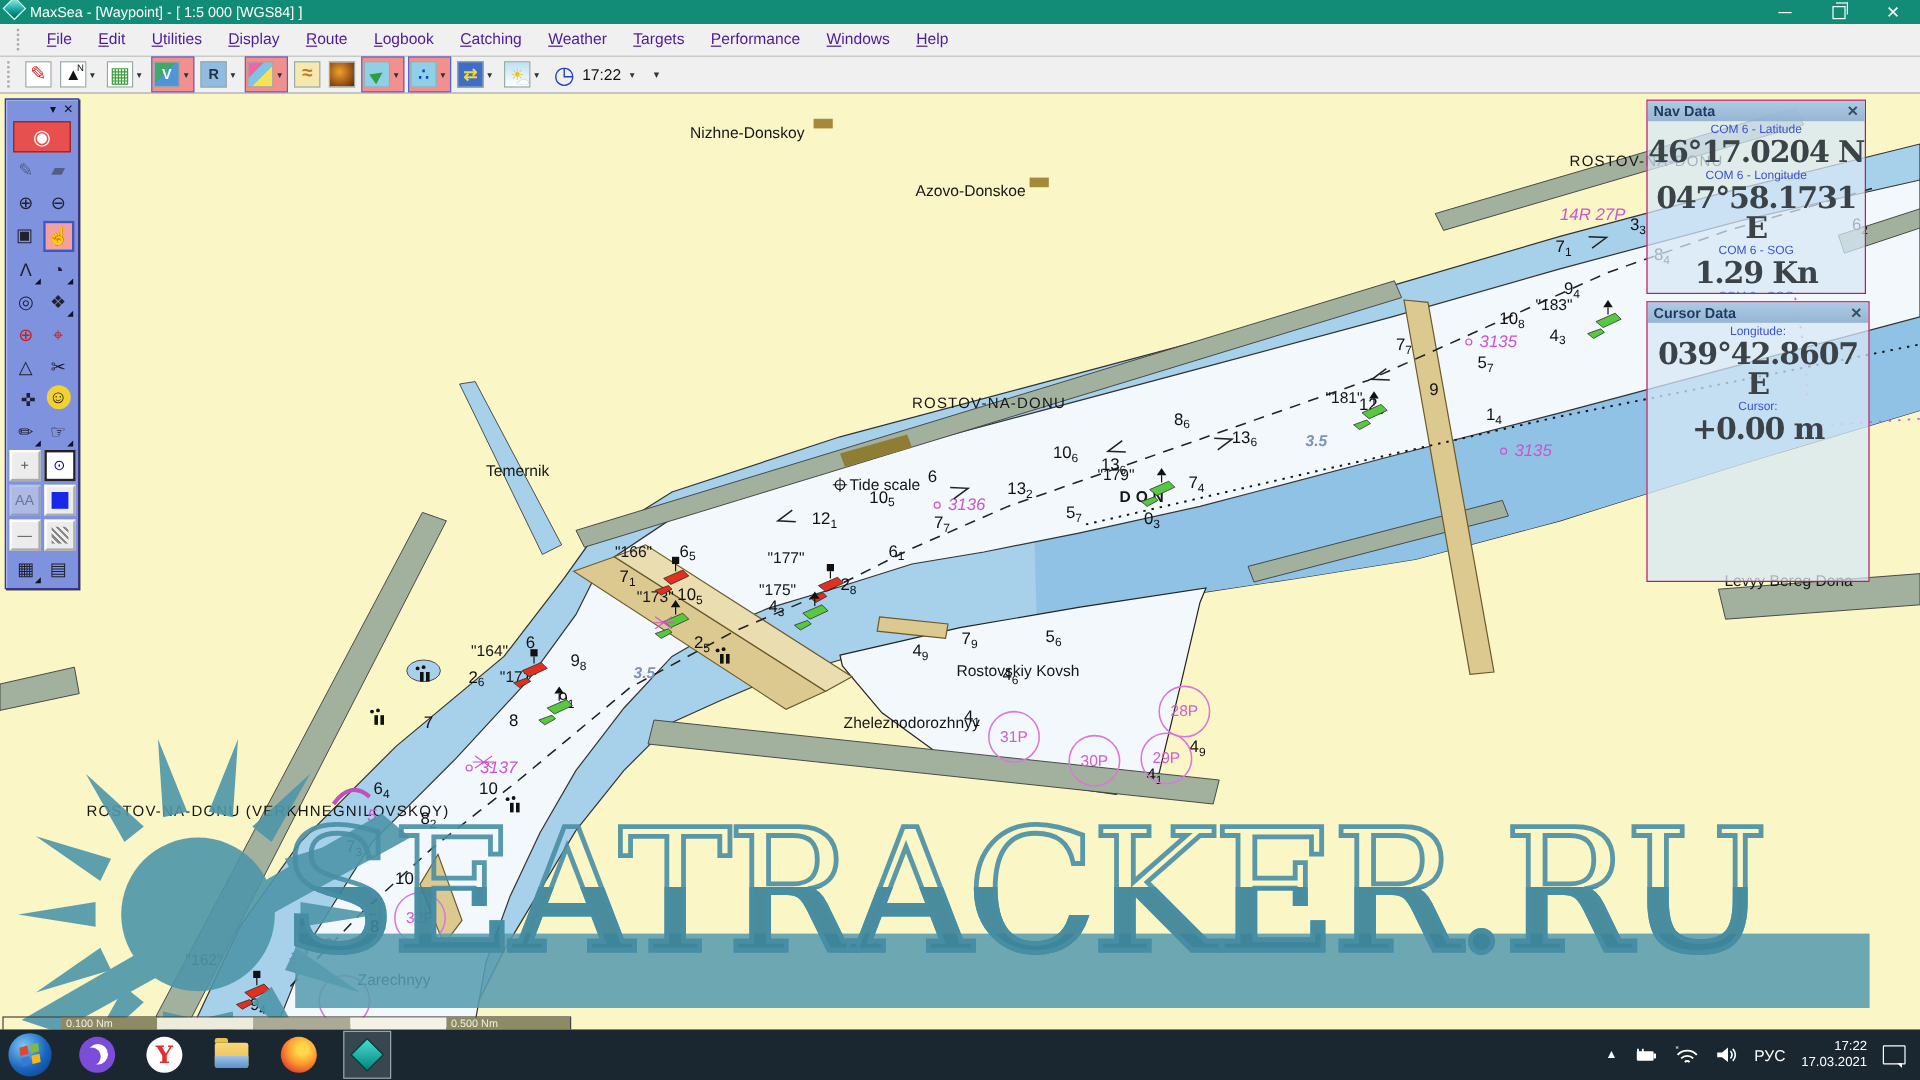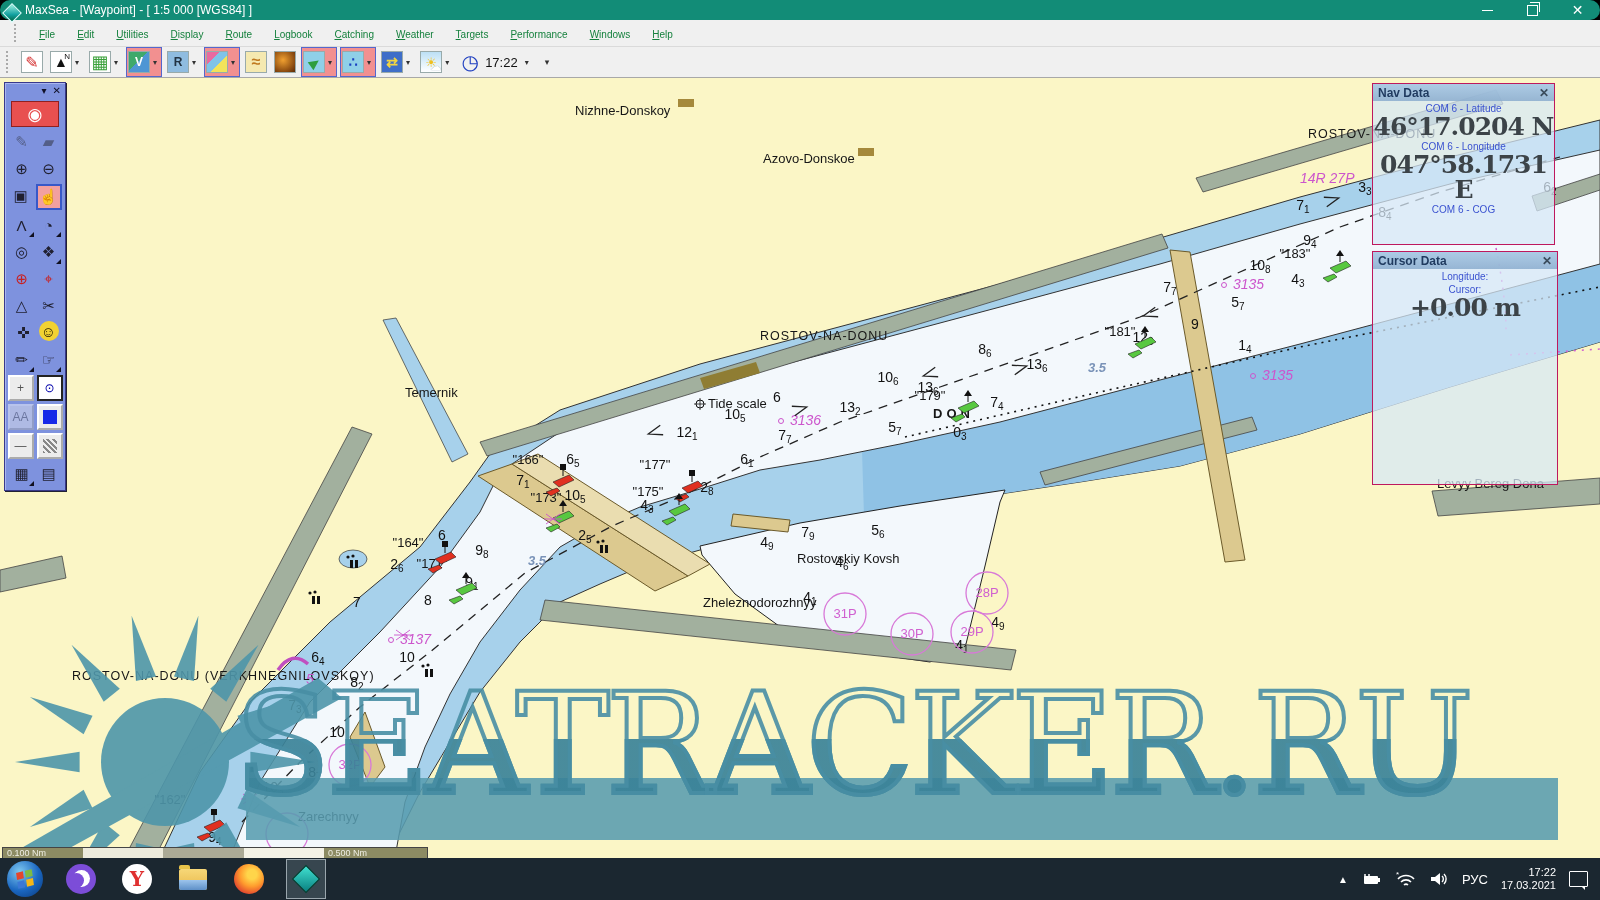--- a/index.html
+++ b/index.html
@@ -1,34 +1,34 @@
 <!DOCTYPE html>
 <html><head>
 <meta charset="utf-8">
 <style>
   html,body{margin:0;padding:0;width:1600px;height:900px;overflow:hidden;
     font-family:"Liberation Sans",sans-serif;background:#000;}
   .app{width:1600px;height:900px;display:flex;flex-direction:column;position:relative;}
 
   
-  .titlebar{height:20px;background:#128C77;display:flex;align-items:flex-end;color:#fff;flex:0 0 auto;border-radius:10px;}
+  .titlebar{height:20px;background:#128C77;display:flex;align-items:flex-start;color:#fff;flex:0 0 auto;}
   .tb-ico-app{width:12px;height:12px;margin:0 6px 0 5px;background:linear-gradient(135deg,#9FF0E0,#12A0A0 60%,#064);
     transform:rotate(45deg);border:1px solid #dff;}
   .tb-title{font-size:12px;line-height:20px;}
   .tb-winbtns{margin-left:auto;display:flex;align-items:center;height:100%;}
   .winbtn{width:45px;height:100%;display:flex;align-items:center;justify-content:center;color:#fff;font-size:12px;}
   .ic-min{width:11px;height:1px;background:#fff;display:inline-block;}
   .ic-restore{width:9px;height:9px;border:1px solid #fff;position:relative;display:inline-block;}
   .ic-restore:before{content:'';position:absolute;top:-4px;left:2px;width:9px;height:9px;border:1px solid #fff;border-bottom:none;border-left:none;}
   .ic-close{font-size:14px;line-height:14px;}
 
   
   .menubar{height:26px;background:#F0F0F0;display:flex;align-items:center;padding-left:14px;border-bottom:1px solid #DADADA;flex:0 0 auto;}
   .menubar .grip{width:4px;height:18px;border-left:2px dotted #aaa;margin-right:8px;}
-  .menu-item{font-size:10px;color:#15803d;padding:3px 11px;}
+  .menu-item{font-size:13px;color:#4c1d95;padding:3px 11px;}
   .menu-item u{text-decoration:underline;}
 
   
   .toolbar{height:30px;background:#F0F0F0;display:flex;align-items:center;gap:3px;padding-left:6px;border-bottom:1px solid #A8A8A8;flex:0 0 auto;}
   .toolbar .grip{width:4px;height:22px;border-left:2px dotted #aaa;margin-right:4px;}
   .tbtn{display:flex;align-items:center;height:26px;padding:1px;border:1px solid transparent;}
   .tbtn.hl{background:#F29090;border:1px solid #5566CC;}
   .tb-ico{width:22px;height:22px;display:flex;align-items:center;justify-content:center;font-size:15px;
     border:1px solid #9aa;background:#fff;box-sizing:border-box;}
   .tb-ico.pen{color:#D42B2B;font-size:16px;}
@@ -95,21 +95,21 @@
   .panel-title{height:17px;background:linear-gradient(rgba(168,200,228,.92),rgba(138,172,206,.85));
     display:flex;align-items:center;color:#1F3A5F;font-weight:bold;font-size:12px;padding:0 5px;}
   .panel-close{margin-left:auto;color:#3b4c5c;font-size:12px;}
   .pfield{text-align:center;position:relative;}
   .pfield .lab{font-size:10px;color:#3A52D0;line-height:11px;margin-top:2px;}
   .pfield .val{font-family:"DejaVu Serif",serif;font-weight:bold;font-size:25px;line-height:25px;color:#3C4348;letter-spacing:-1px;}
   .nav-panel{left:1372px;top:5px;width:181px;height:160px;overflow:hidden;}
   .cursor-panel{left:1372px;top:173px;width:184px;height:232px;overflow:hidden;}
 
   
-  .scalebar{position:absolute;left:2px;top:769px;width:424px;height:11px;display:flex;border:1px solid #444;z-index:20;box-sizing:content-box;}
+  .scalebar{position:absolute;left:2px;top:769px;width:424px;height:11px;display:flex;border:1px solid #444;z-index:20;box-sizing:content-box;padding-left:48px;}
   .sb-seg{height:100%;position:relative;}
   .sb-lab{position:absolute;top:0;left:4px;font-size:9px;line-height:11px;color:#EFEFE4;white-space:nowrap;}
 
   
   .taskbar{height:42px;background:#1B2730;display:flex;align-items:center;flex:0 0 auto;position:relative;z-index:60;}
   .tk-apps{display:flex;align-items:center;gap:18px;padding-left:6px;}
   .tk-app{width:38px;height:38px;display:flex;align-items:center;justify-content:center;}
   .orb{width:36px;height:36px;border-radius:50%;background:radial-gradient(circle at 35% 30%,#7EC8F0,#1A66C0 55%,#0A3878);
     display:flex;align-items:center;justify-content:center;}
   .orb .flag{width:16px;height:16px;display:grid;grid-template-columns:7px 7px;grid-template-rows:7px 7px;gap:2px;transform:rotate(-8deg) skewY(-6deg);}
@@ -549,32 +549,37 @@
       </div>
       <div class="pfield">
           <div class="lab">COM 6 - Latitude</div>
         <div class="val">46°17.0204 N</div>
         </div>
       <div class="pfield">
           <div class="lab">COM 6 - Longitude</div>
         <div class="val">047°58.1731 E</div>
         </div>
       <div class="pfield">
+          <div class="lab">COM 6 - SOG</div>
+        <div class="val">1.29 Kn</div>
+        </div>
+      <div class="pfield">
           <div class="lab">COM 6 - COG</div>
 
         </div>
     </div>
 
     <div class="panel cursor-panel">
       <div class="panel-title">
         <span>Cursor Data</span>
         <span class="panel-close">✕</span>
       </div>
       <div class="pfield">
           <div class="lab">Longitude:</div>
+        <div class="val">039°42.8607 E</div>
         </div>
       <div class="pfield">
           <div class="lab">Cursor:</div>
         <div class="val">+0.00 m</div>
         </div>
 
     </div>
 
     <div class="scalebar">
       <span class="sb-seg" style="width:84px;background:#8C8B63;">

